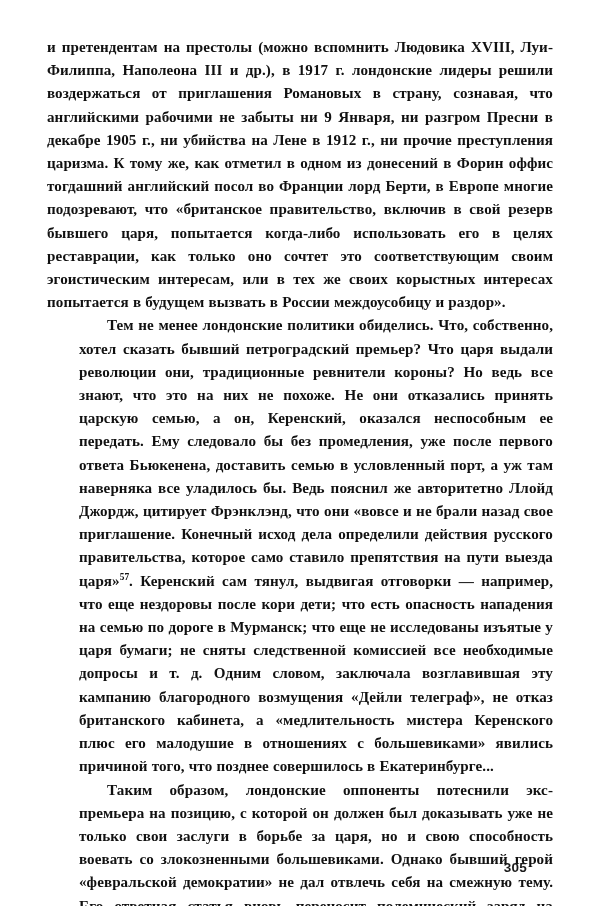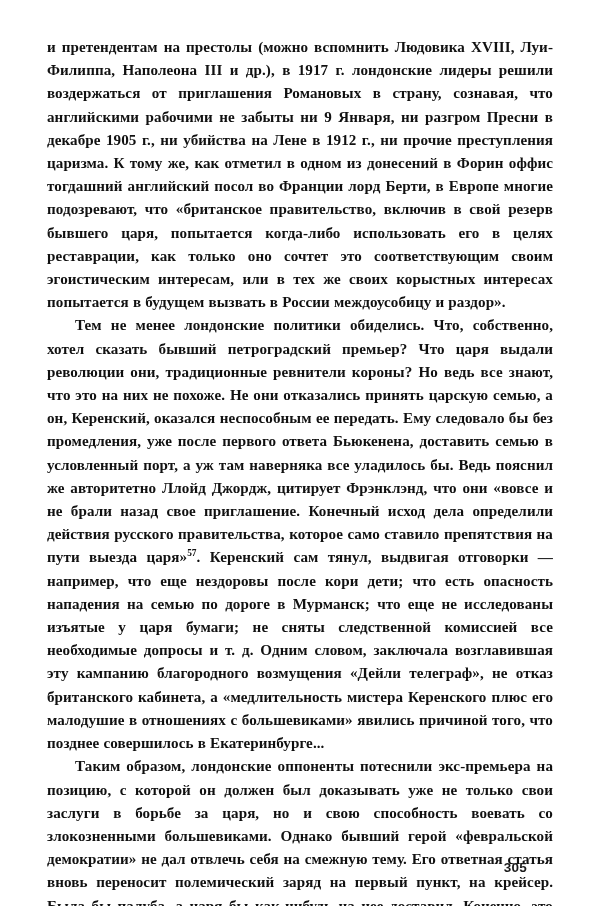--- a/index.html
+++ b/index.html
@@ -50,20 +50,21 @@
 
   .para.continued {
     text-indent: 0;
   }
   .para.indented {
     text-indent: 28px;
   }
 
   .para + .para {
     margin-top: 0;
+    margin-left: 32px;
   }
 
   
   .para {
     text-align-last: left;
   }
 
   sup.note {
     font-size: 0.62em;
     vertical-align: super;

